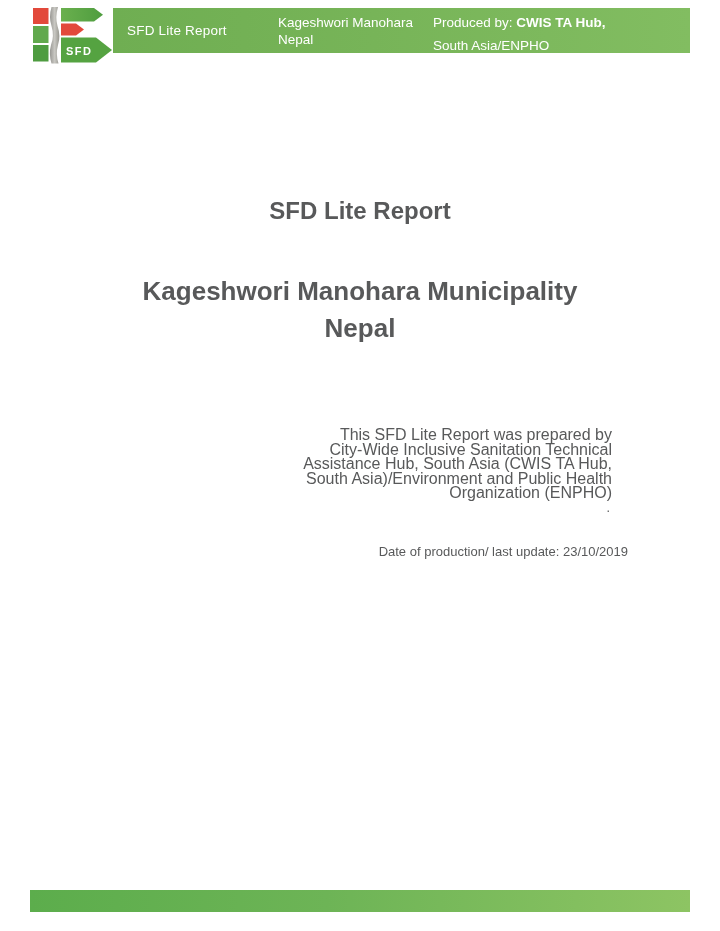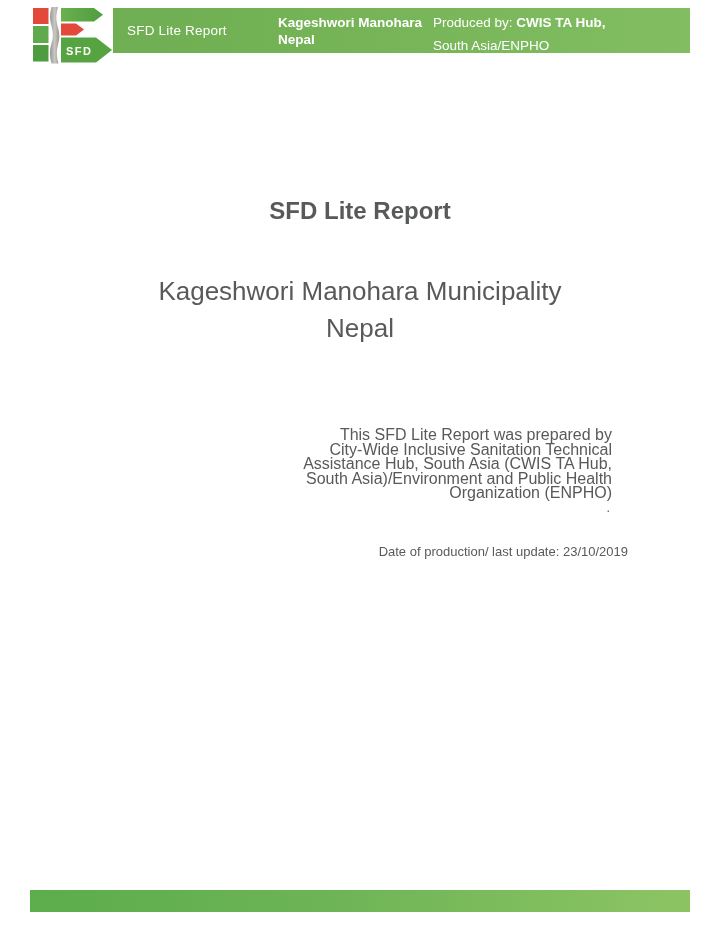--- a/index.html
+++ b/index.html
@@ -22,38 +22,38 @@
     background:linear-gradient(90deg,#6fae52 0%,#77b458 45%,#82bd61 100%);
     color:#ffffff;
   }
   .band-report {
     position:absolute; left:14px; top:0; height:100%;
     display:flex; align-items:center;
     font-size:13.5px; letter-spacing:0.2px;
   }
   .band-loc {
     position:absolute; left:165px; top:6px;
-    font-size:13.5px; font-weight:bold; line-height:17px;
+    font-size:13.5px; font-weight:normal; line-height:17px;
   }
   .band-produced {
     position:absolute; left:320px; right:48px; top:0; height:100%;
     text-align:left; font-size:13.5px;
   }
   .band-produced .l1 { position:absolute; left:0; right:0; top:7px; }
   .band-produced .l2 { position:absolute; left:0; right:0; top:30px; font-weight:normal; }
   .band-produced b { font-weight:bold; }
 
   
   .title-main {
     position:absolute; left:0; right:0; top:197px;
     text-align:center; font-size:24px; font-weight:bold; color:#58595a;
   }
   .title-muni {
     position:absolute; left:0; right:0; top:273px;
-    text-align:center; font-size:26px; font-weight:normal; color:#58595a;
+    text-align:center; font-size:26px; font-weight:bold; color:#58595a;
     line-height:37px;
   }
 
   
   .prepared {
     position:absolute; top:428px; right:108px; width:330px;
     text-align:right; font-size:16px; line-height:14.6px; color:#58595a;
     white-space:pre-line;
   }
   .dot-line {

